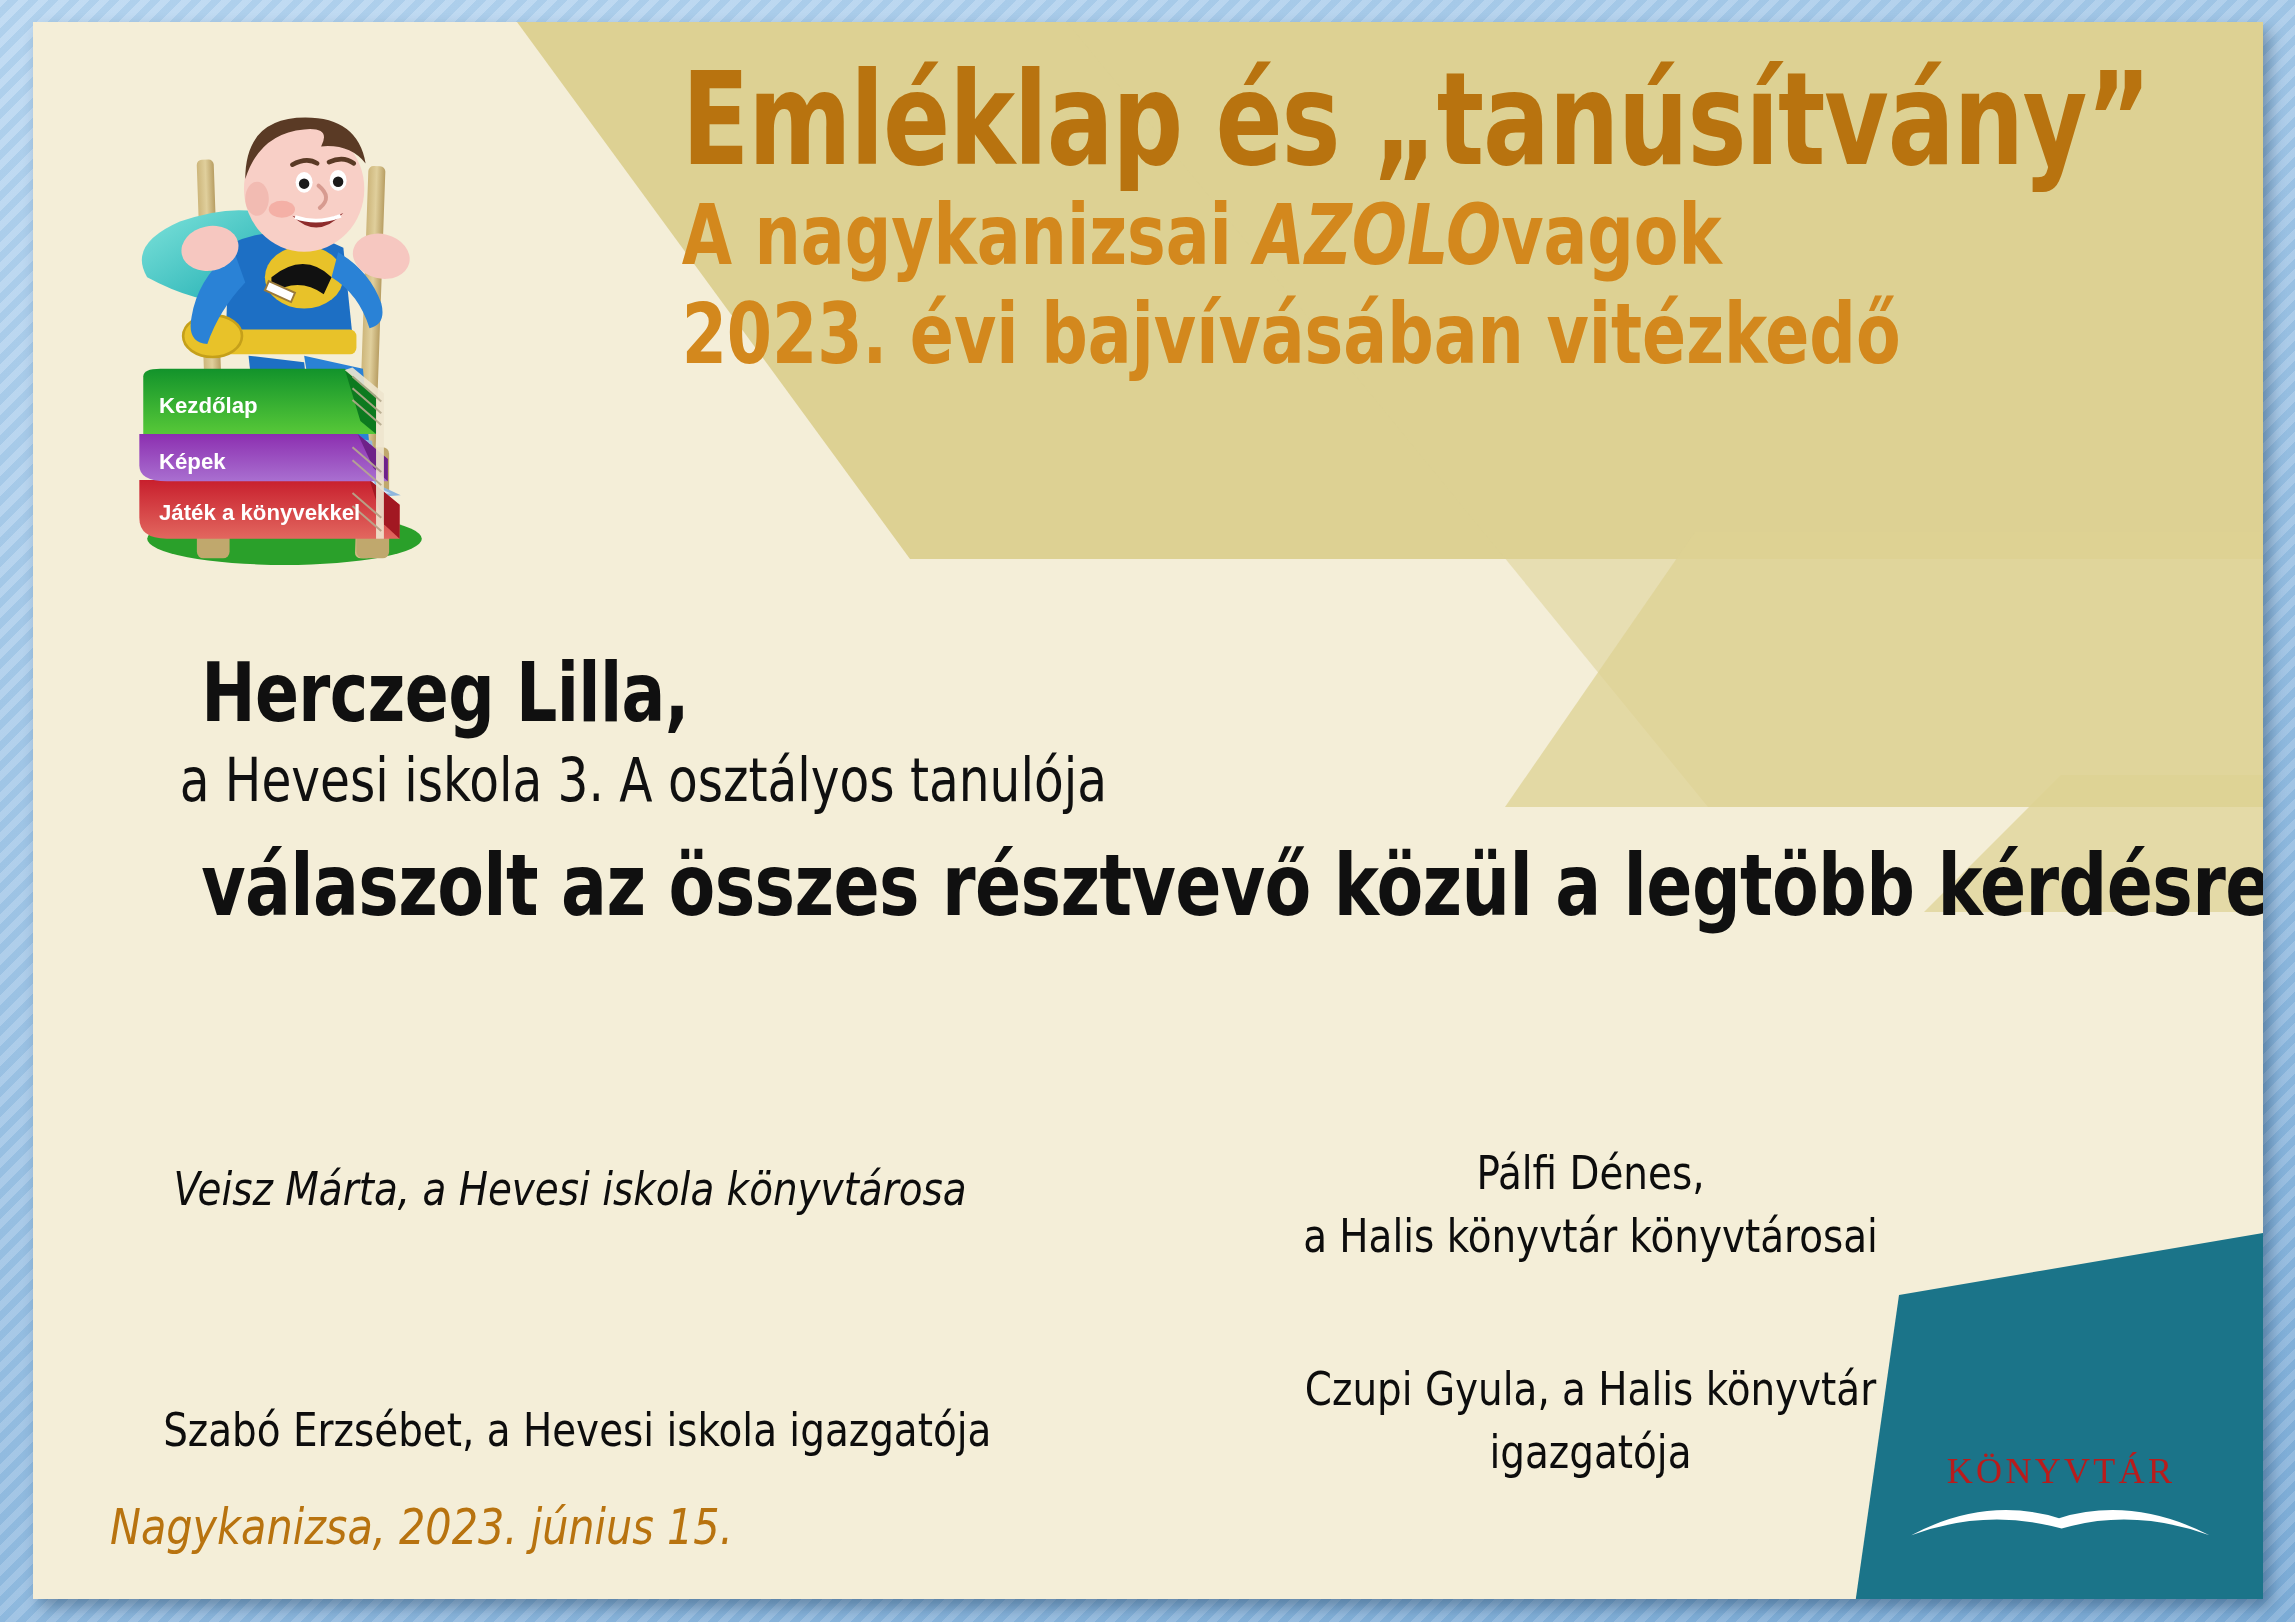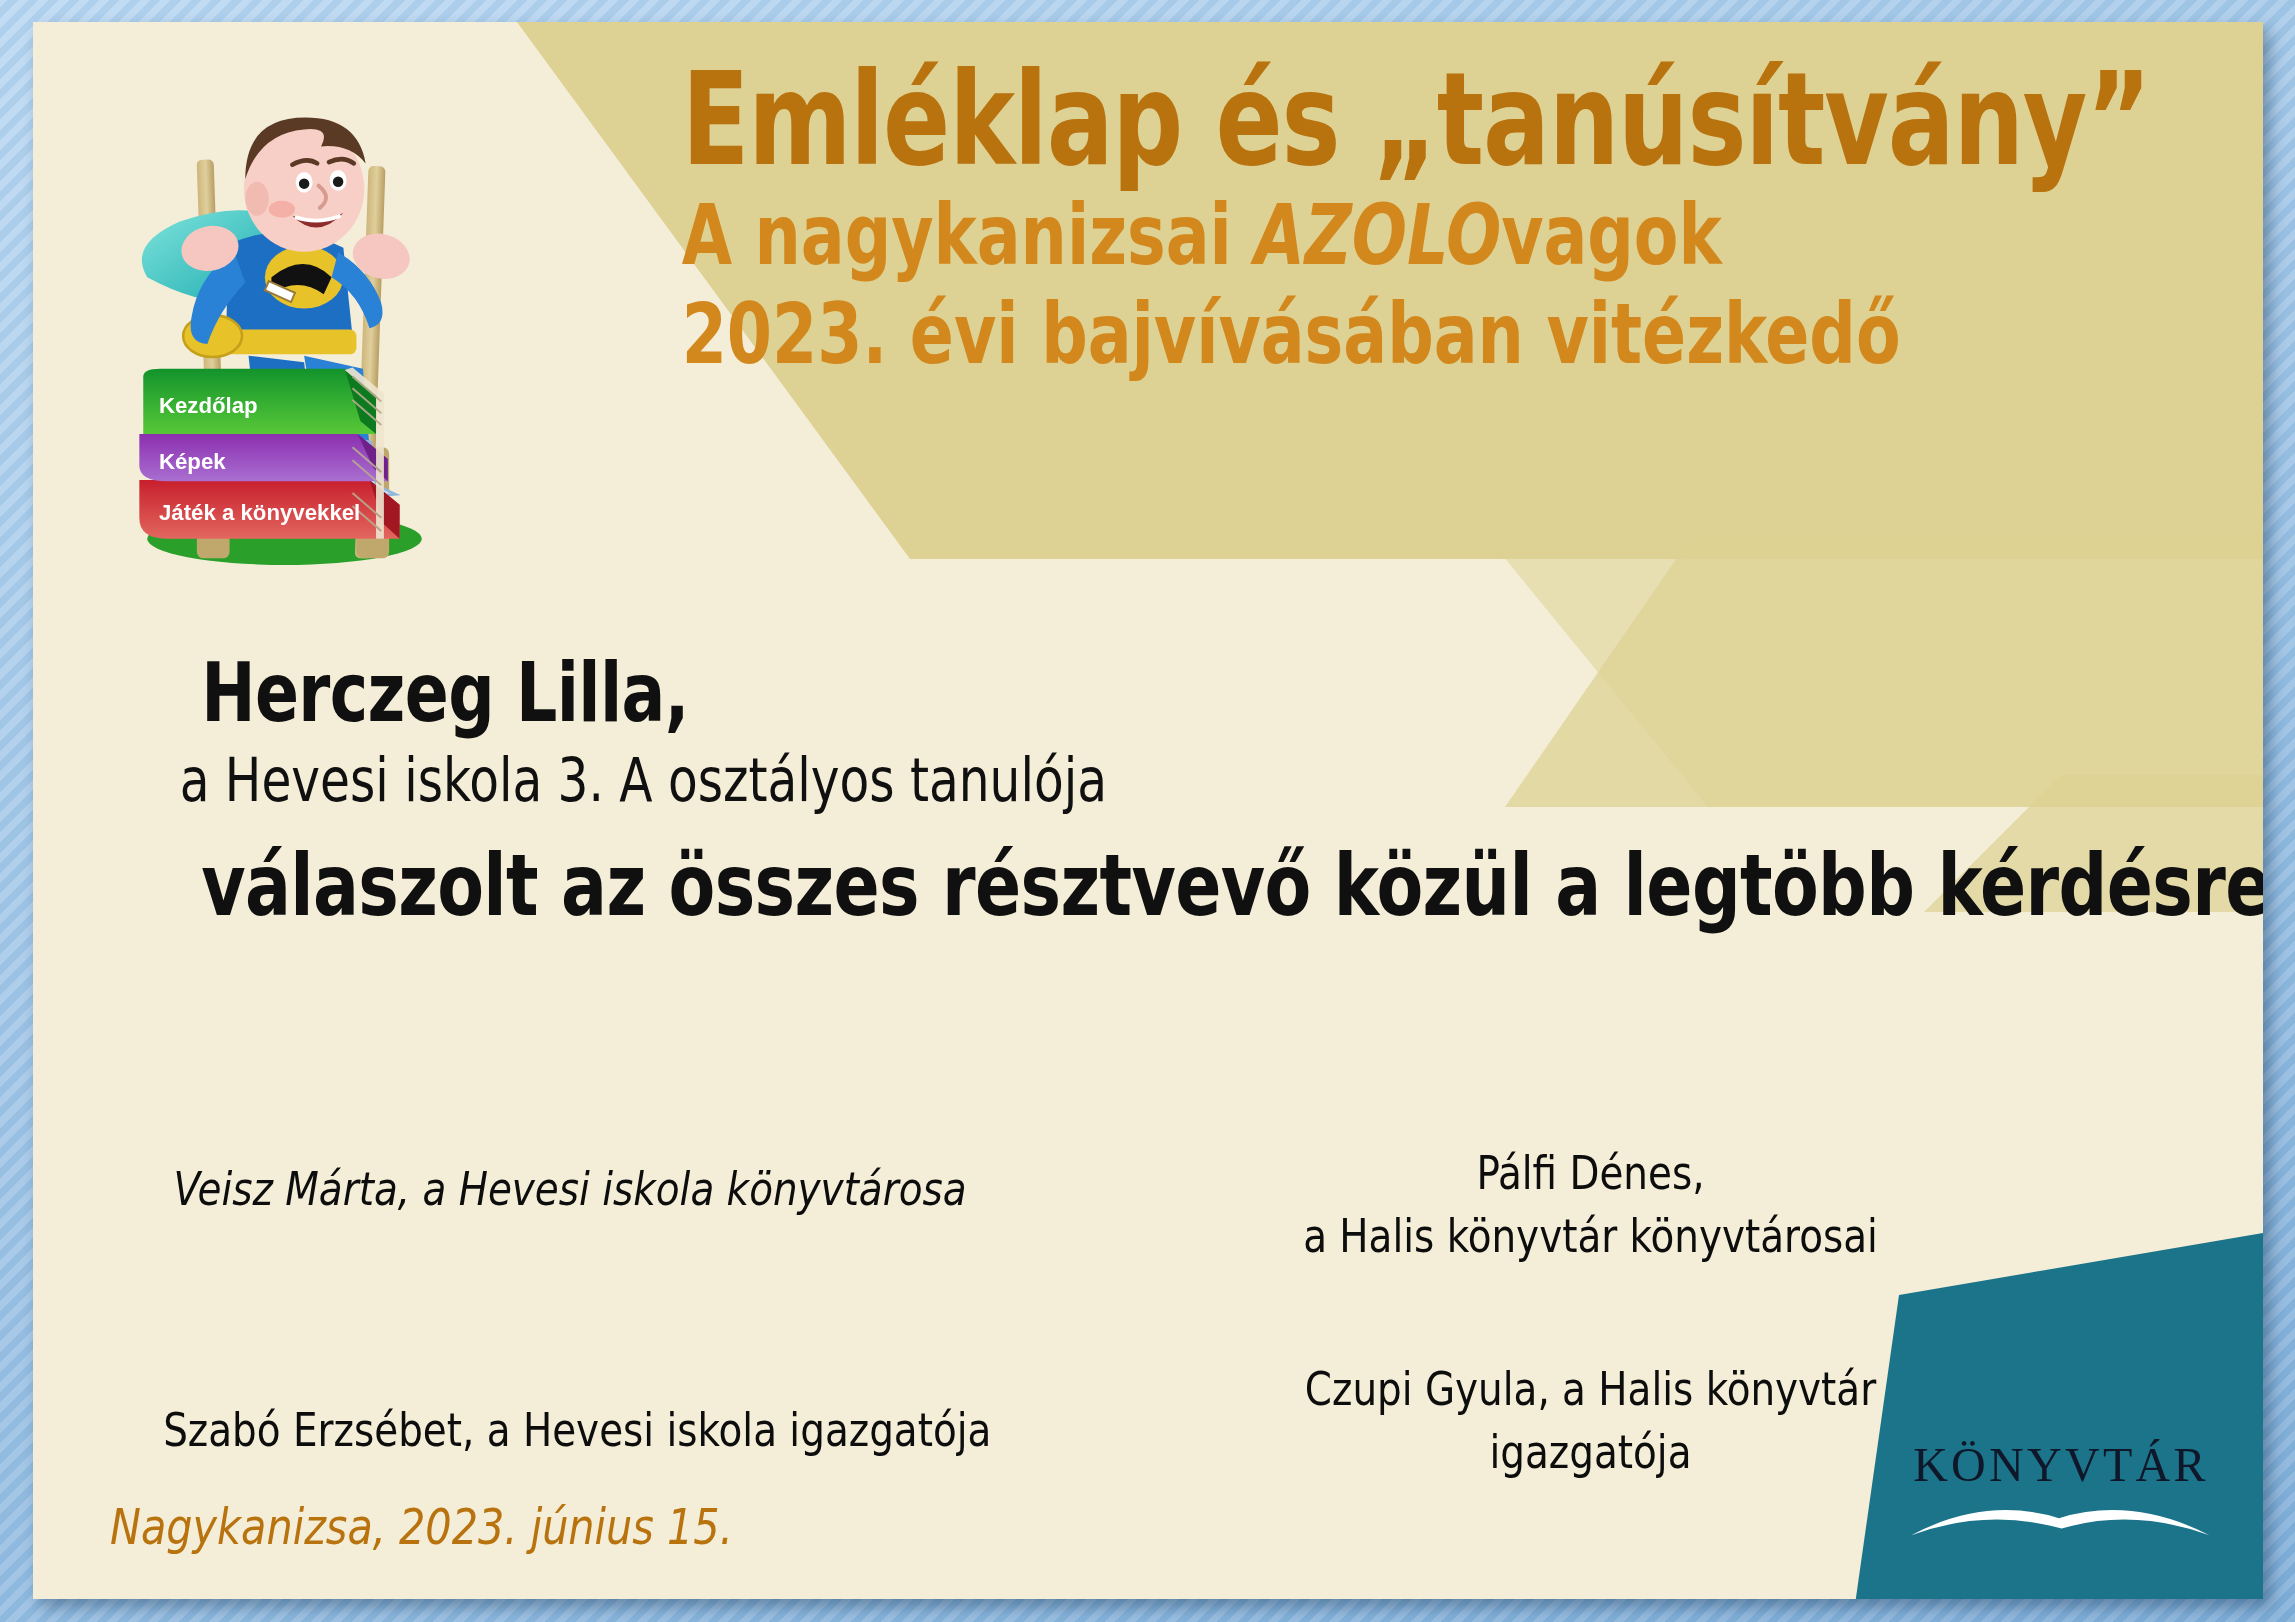--- a/index.html
+++ b/index.html
@@ -206,23 +206,23 @@
     border-radius: 30px 0 0 0;
   }
   .logo-inner {
     position: absolute;
     left: 63px; bottom: 56px;
     width: 308px;
     text-align: center;
   }
   .logo-word {
     font-family: "Liberation Serif", "DejaVu Serif", serif;
-    font-size: 48px;
+    font-size: 36px;
     letter-spacing: 3.3px;
-    color: #0f172a;
+    color: #b91c1c;
     line-height: 1;
   }
   .logo-book { display:block; margin-top: 2.6px; }
 
   
   .mascot {
     position: absolute;
     left: 55px; top: 59px;
     width: 393px; height: 667px;
     z-index: 5;

